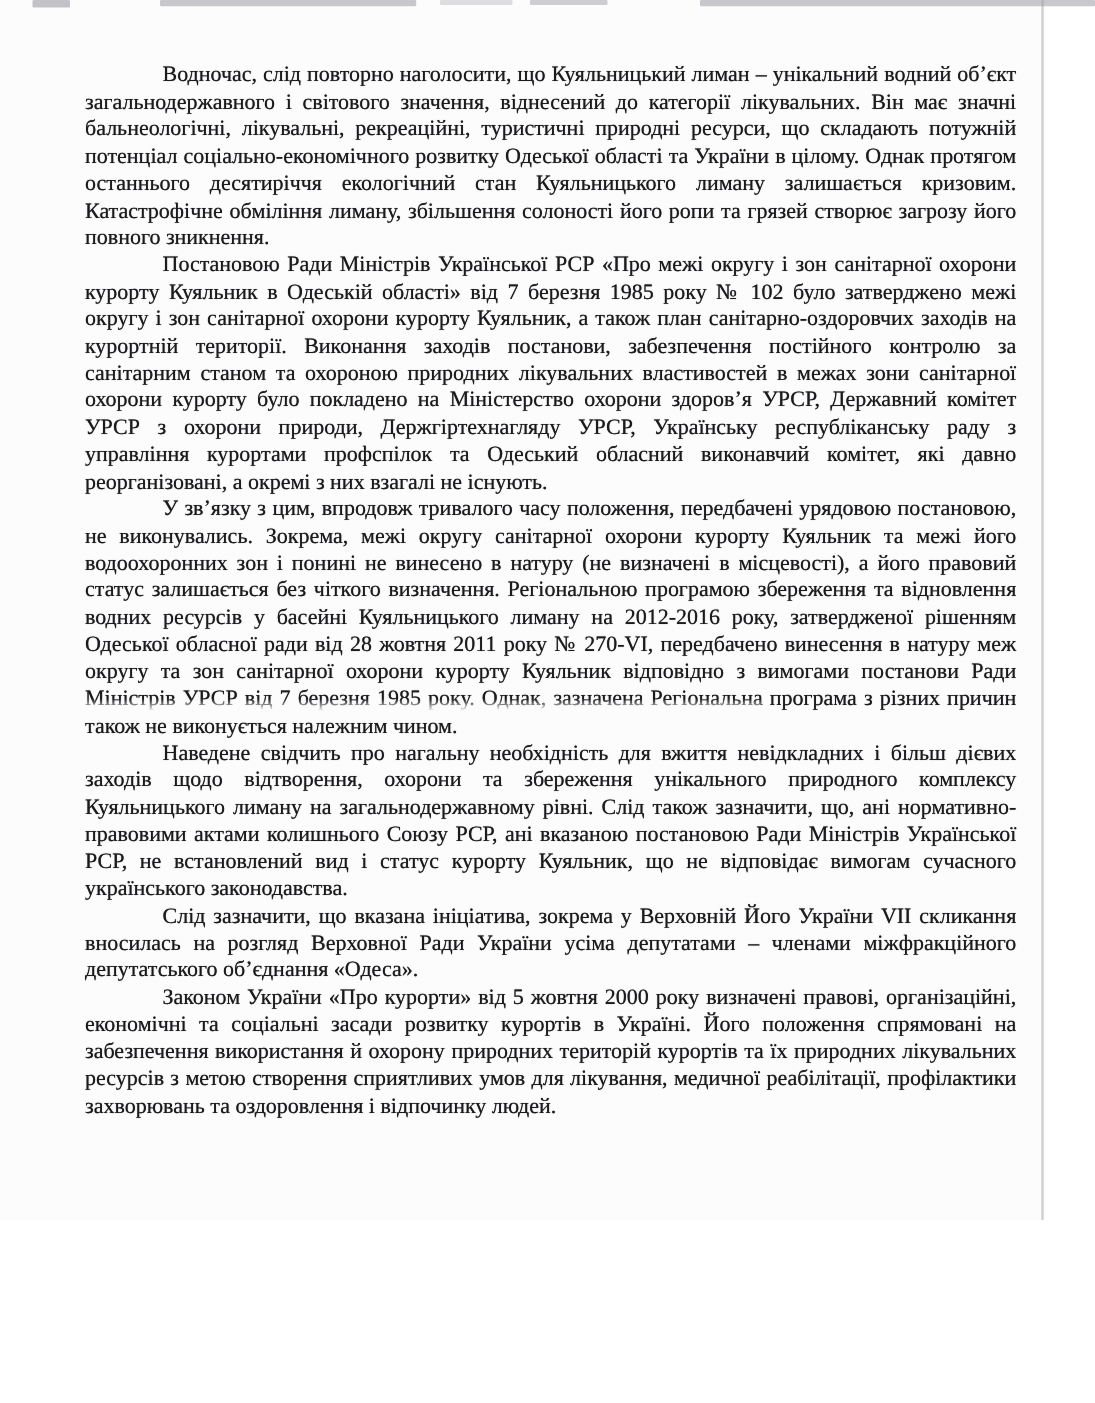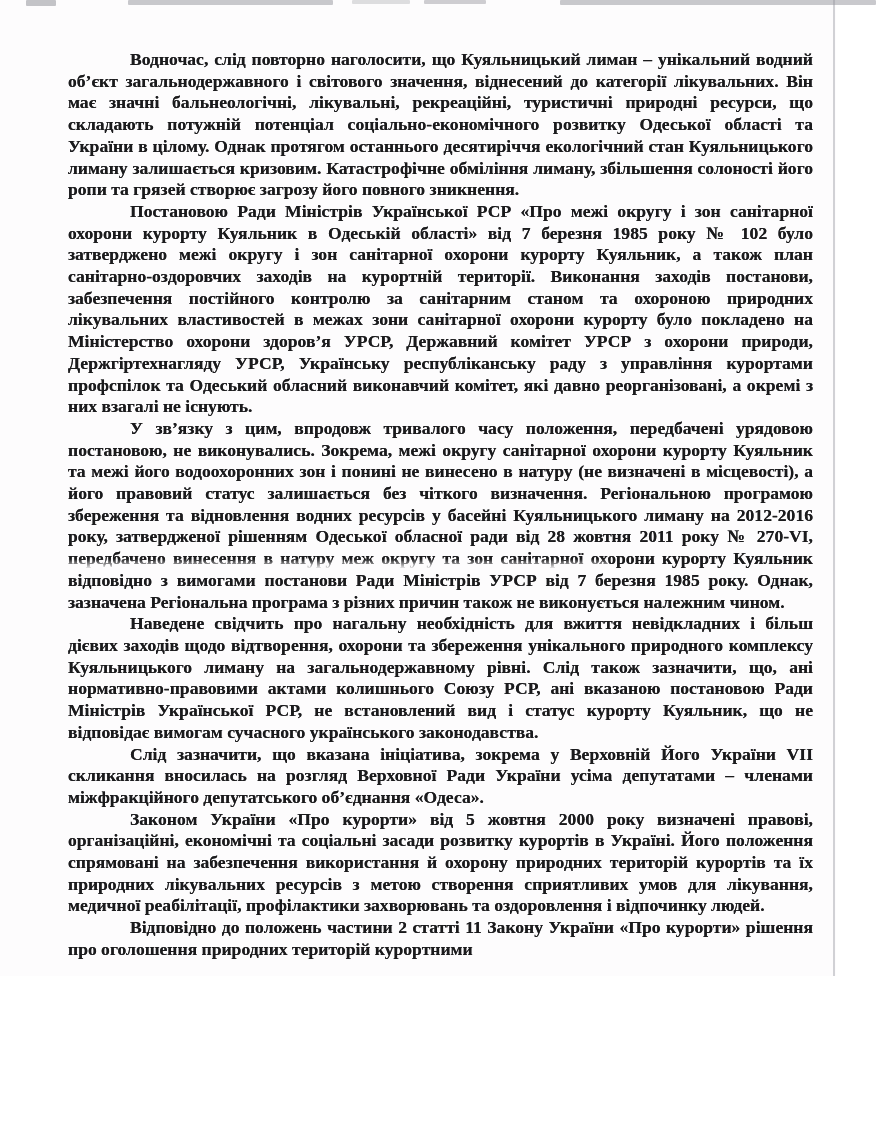--- a/index.html
+++ b/index.html
@@ -7,21 +7,20 @@
     padding: 0;
     background: #ffffff;
   }
   .page {
     position: relative;
     width: 876px;
     height: 976px;
     background: #fdfcfd;
     overflow: hidden;
     font-family: "Liberation Serif", "DejaVu Serif", serif;
-    font-weight: bold;
   }
   
   .right-margin {
     position: absolute;
     left: 836px;
     top: 0;
     width: 40px;
     height: 100%;
     background: #ffffff;
   }
@@ -101,21 +100,20 @@
   <div class="scan-mark m3"></div>
   <div class="scan-mark m4"></div>
 
   <div class="text-block">
     <p>Водночас, слід повторно наголосити, що Куяльницький лиман – унікальний водний об’єкт загальнодержавного і світового значення, віднесений до категорії лікувальних. Він має значні бальнеологічні, лікувальні, рекреаційні, туристичні природні ресурси, що складають потужній потенціал соціально-економічного розвитку Одеської області та України в цілому. Однак протягом останнього десятиріччя екологічний стан Куяльницького лиману залишається кризовим. Катастрофічне обміління лиману, збільшення солоності його ропи та грязей створює загрозу його повного зникнення.</p>
     <p>Постановою Ради Міністрів Української РСР «Про межі округу і зон санітарної охорони курорту Куяльник в Одеській області» від 7 березня 1985 року № 102 було затверджено межі округу і зон санітарної охорони курорту Куяльник, а також план санітарно-оздоровчих заходів на курортній території. Виконання заходів постанови, забезпечення постійного контролю за санітарним станом та охороною природних лікувальних властивостей в межах зони санітарної охорони курорту було покладено на Міністерство охорони здоров’я УРСР, Державний комітет УРСР з охорони природи, Держгіртехнагляду УРСР, Українську республіканську раду з управління курортами профспілок та Одеський обласний виконавчий комітет, які давно реорганізовані, а окремі з них взагалі не існують.</p>
     <p>У зв’язку з цим, впродовж тривалого часу положення, передбачені урядовою постановою, не виконувались. Зокрема, межі округу санітарної охорони курорту Куяльник та межі його водоохоронних зон і понині не винесено в натуру (не визначені в місцевості), а його правовий статус залишається без чіткого визначення. Регіональною програмою збереження та відновлення водних ресурсів у басейні Куяльницького лиману на 2012-2016 року, затвердженої рішенням Одеської обласної ради від 28 жовтня 2011 року № 270-VI, передбачено винесення в натуру меж округу та зон санітарної охорони курорту Куяльник відповідно з вимогами постанови Ради Міністрів УРСР від 7 березня 1985 року. Однак, зазначена Регіональна програма з різних причин також не виконується належним чином.</p>
     <p>Наведене свідчить про нагальну необхідність для вжиття невідкладних і більш дієвих заходів щодо відтворення, охорони та збереження унікального природного комплексу Куяльницького лиману на загальнодержавному рівні. Слід також зазначити, що, ані нормативно-правовими актами колишнього Союзу РСР, ані вказаною постановою Ради Міністрів Української РСР, не встановлений вид і статус курорту Куяльник, що не відповідає вимогам сучасного українського законодавства.</p>
     <p>Слід зазначити, що вказана ініціатива, зокрема у Верховній Його України VII скликання вносилась на розгляд Верховної Ради України усіма депутатами – членами міжфракційного депутатського об’єднання «Одеса».</p>
     <p>Законом України «Про курорти» від 5 жовтня 2000 року визначені правові, організаційні, економічні та соціальні засади розвитку курортів в Україні. Його положення спрямовані на забезпечення використання й охорону природних територій курортів та їх природних лікувальних ресурсів з метою створення сприятливих умов для лікування, медичної реабілітації, профілактики захворювань та оздоровлення і відпочинку людей.</p>
-    <p>Відповідно до положень частини 2 статті 11 Закону України «Про курорти» рішення про оголошення природних територій курортними</p>
   </div>
 
   <div class="fade-band"></div>
 
   <div class="scan-mark b1"></div>
   <div class="scan-mark b2"></div>
   <div class="corner-box"></div>
 
 </div>
 

